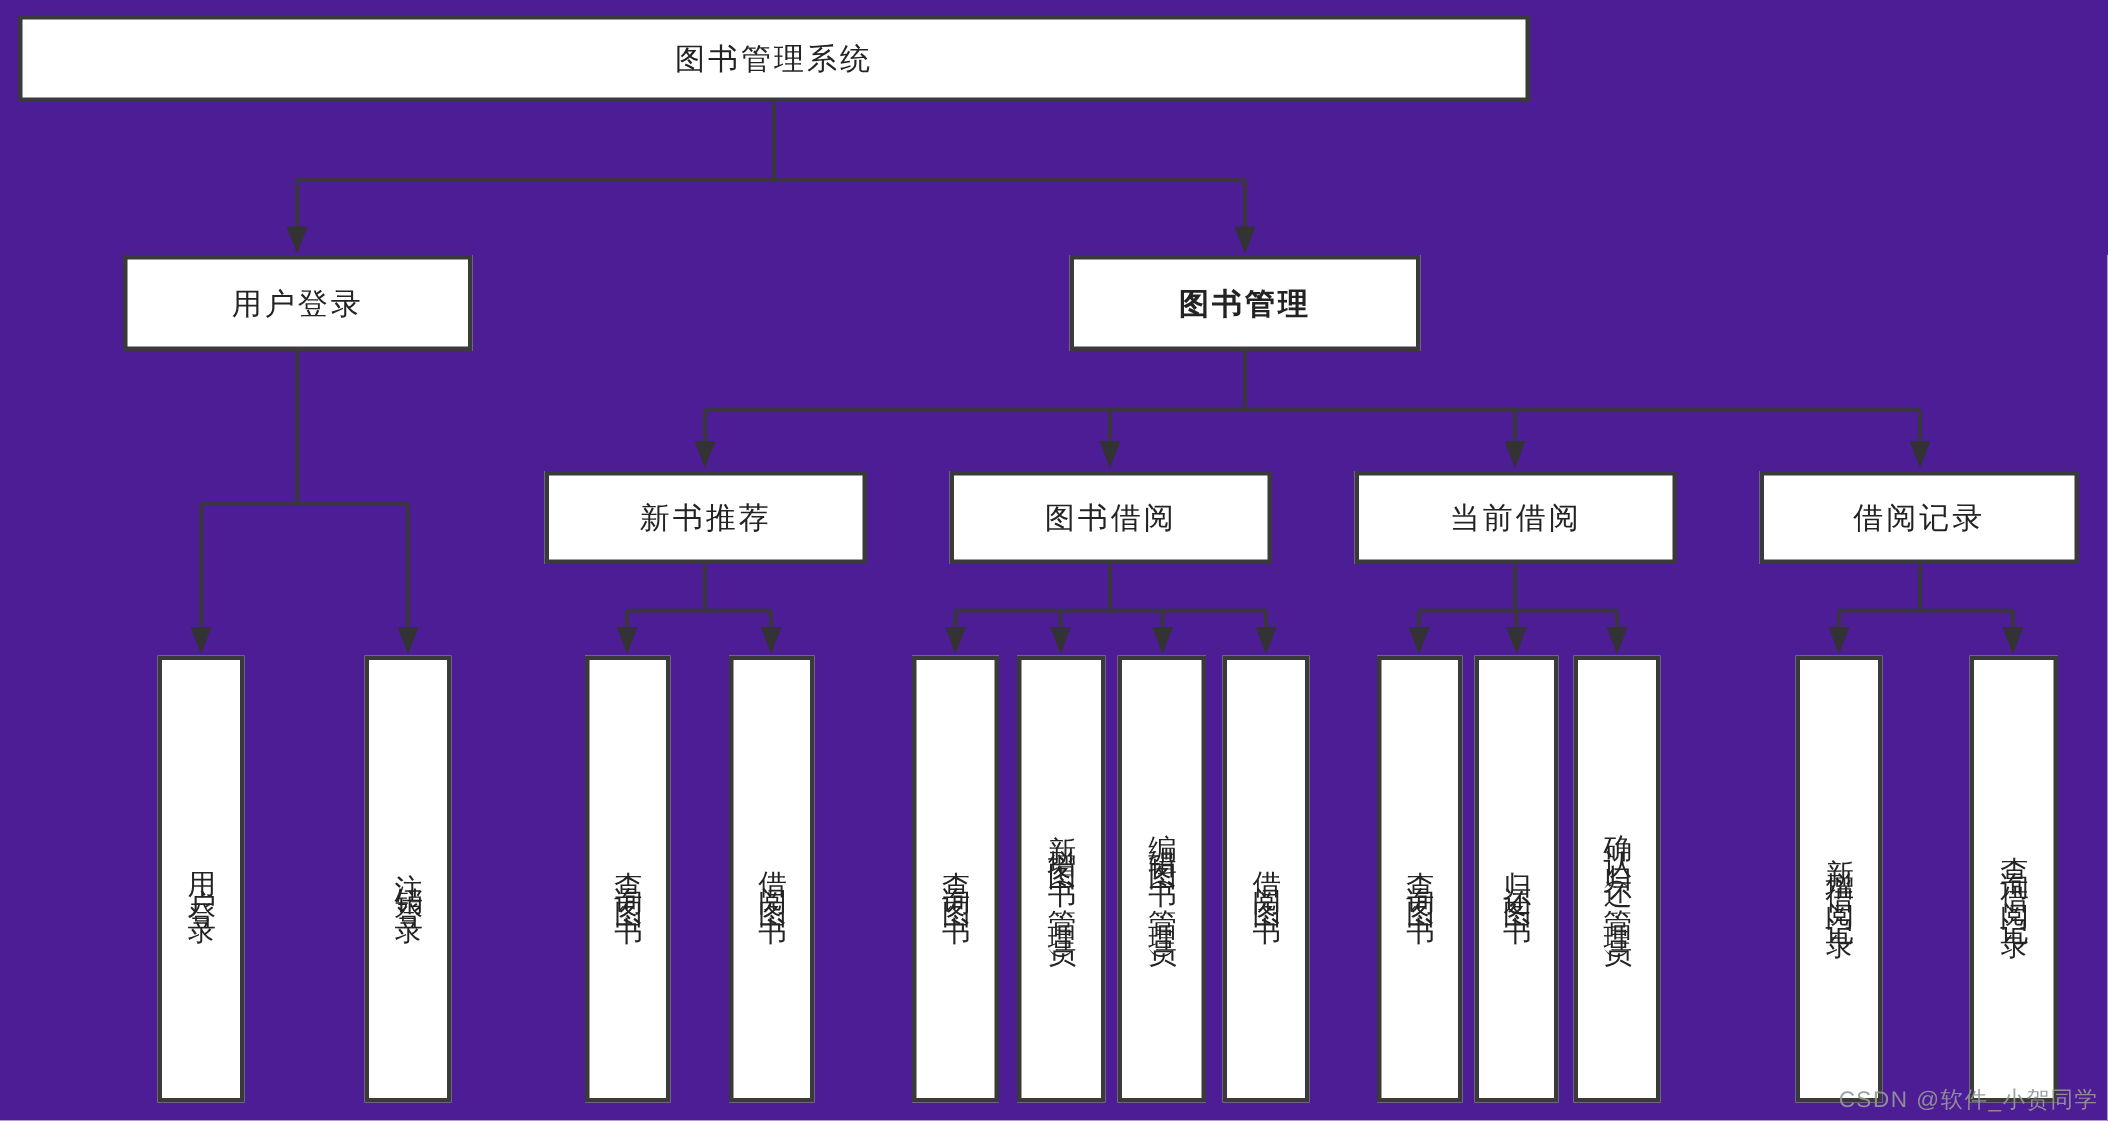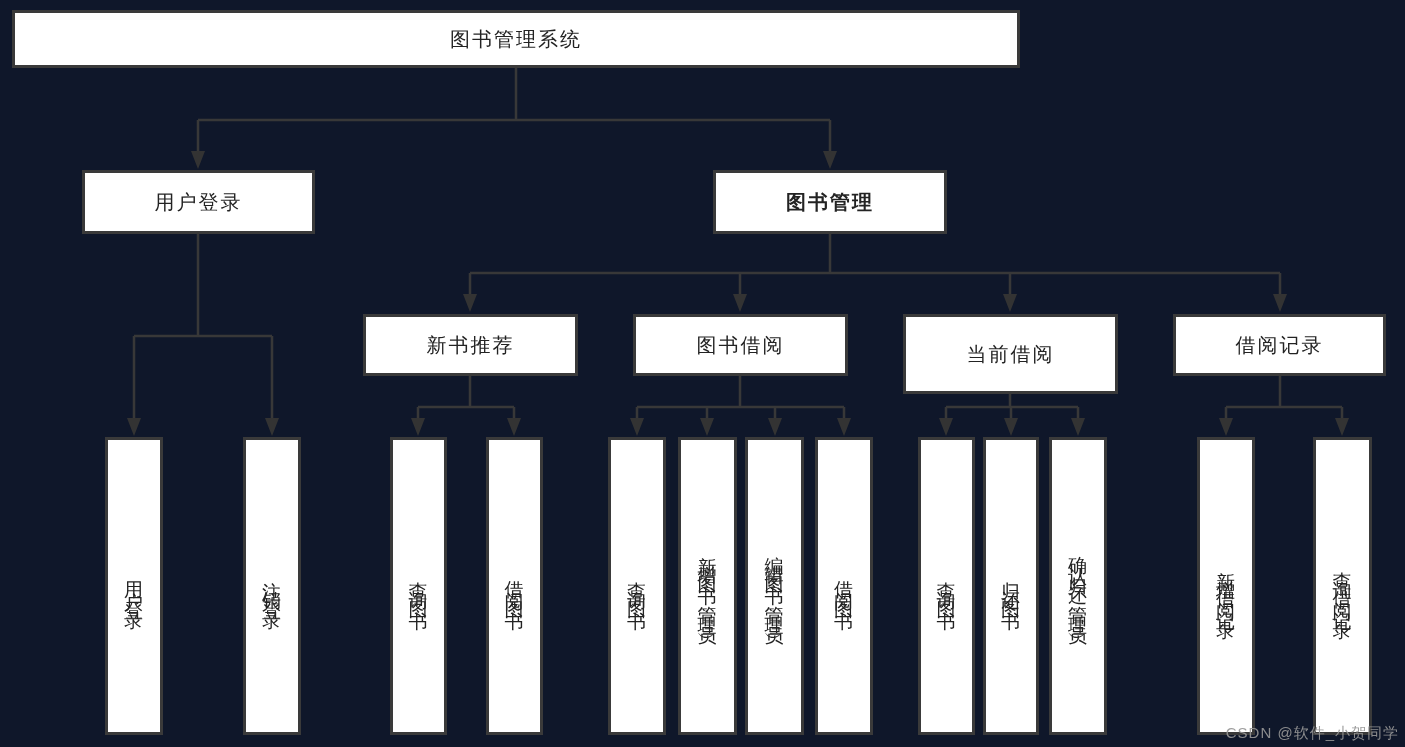--- a/index.html
+++ b/index.html
@@ -5,21 +5,21 @@
   html, body {
     margin: 0;
     padding: 0;
     background: #ffffff;
     font-family: "Liberation Sans", "DejaVu Sans", sans-serif;
   }
   .stage {
     position: relative;
     width: 1405px;
     height: 747px;
-    background: #0f172a;
+    background: #4c1d95;
     overflow: hidden;
   }
   .wires {
     position: absolute;
     left: 0;
     top: 0;
     width: 1405px;
     height: 747px;
     pointer-events: none;
   }
@@ -126,21 +126,21 @@
   <div class="box hnode" style="left:713px; top:170px; width:234px; height:64px;font-weight:bold;">
     <span>图书管理</span>
   </div>
 
   <div class="box hnode" style="left:633px; top:314px; width:215px; height:62px;">
     <span>图书借阅</span>
   </div>
   <div class="box hnode" style="left:363px; top:314px; width:215px; height:62px;">
     <span>新书推荐</span>
   </div>
-  <div class="box hnode" style="left:903px; top:314px; width:215px; height:80px;">
+  <div class="box hnode" style="left:903px; top:314px; width:215px; height:62px;">
     <span>当前借阅</span>
   </div>
   <div class="box hnode" style="left:1173px; top:314px; width:213px; height:62px;font-family:Liberation Mono, monospace;">
     <span>借阅记录</span>
   </div>
 
   <div class="box leaf" style="left:105px; top:437px; width:58px; height:298px;">
     <span>用户登录</span>
   </div>
   <div class="box leaf" style="left:243px; top:437px; width:58px; height:298px;">

